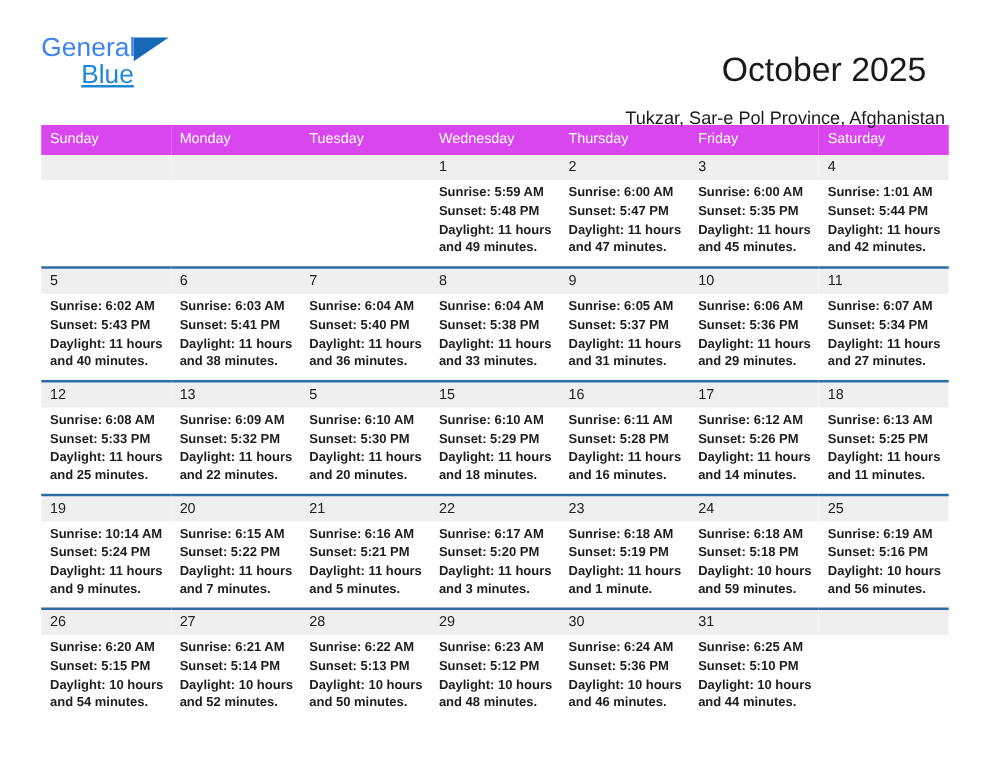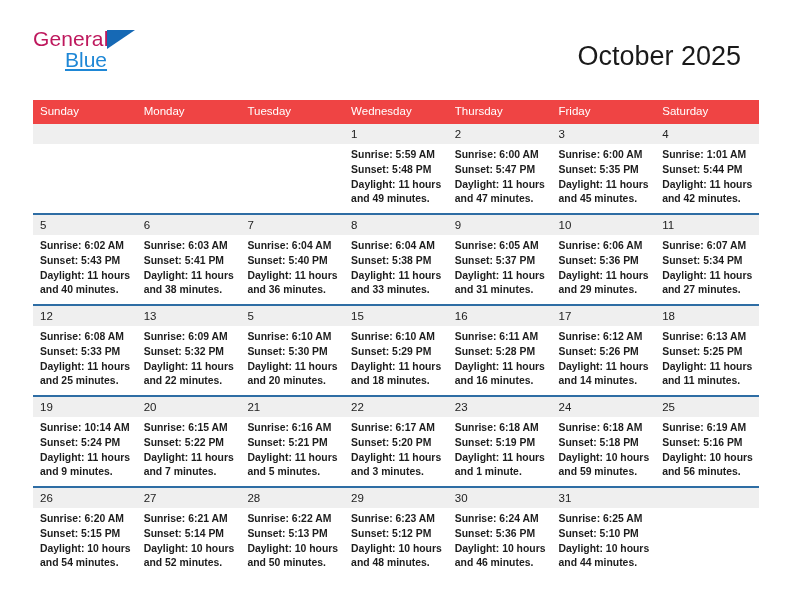--- a/index.html
+++ b/index.html
@@ -31,21 +31,21 @@
     height: 100px;
   }
   .brand {
     position: relative;
     width: 140px;
     height: 56px;
     flex: 0 0 auto;
   }
   .brand-general {
     font-size: 21px;
-    color: #be185d;
+    color: #3b82f6;
     letter-spacing: .1px;
     line-height: 1;
     position: absolute;
     top: 2px;
     left: 0;
   }
   .brand-tri {
     position: absolute;
     top: 4px;
     left: 74px;
@@ -84,21 +84,21 @@
   }
 
   
   .calendar {
     margin: 0 33px;
     width: 726px;
     border-collapse: collapse;
     table-layout: fixed;
   }
   .calendar th {
-    background: #ef4444;
+    background: #d946ef;
     color: #ffffff;
     font-size: 11.5px;
     font-weight: normal;
     text-align: left;
     padding: 5px 0 6px 7px;
     line-height: 1.1;
   }
   .calendar td {
     vertical-align: top;
     padding: 0;
@@ -143,20 +143,21 @@
 <div class="page">
 
   <div class="header">
     <div class="brand">
       <span class="brand-general">General</span>
       <span class="brand-tri"></span>
       <span class="brand-blue">Blue</span>
     </div>
     <div class="titles">
       <h1 class="cal-title">October 2025</h1>
+      <p class="cal-subtitle">Tukzar, Sar-e Pol Province, Afghanistan</p>
     </div>
   </div>
 
   <table class="calendar">
     <thead>
       <tr>
         <th>Sunday</th>
         <th>Monday</th>
         <th>Tuesday</th>
         <th>Wednesday</th>

